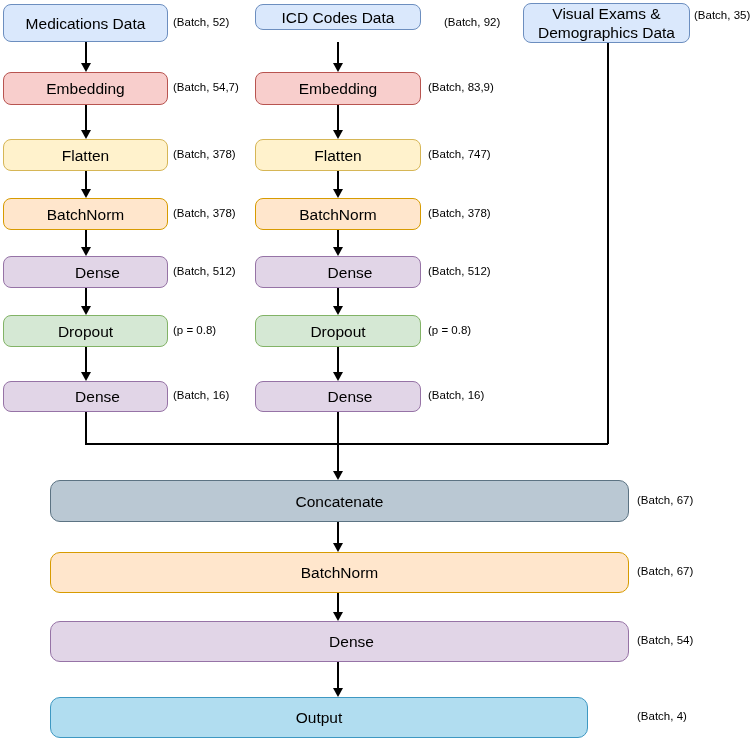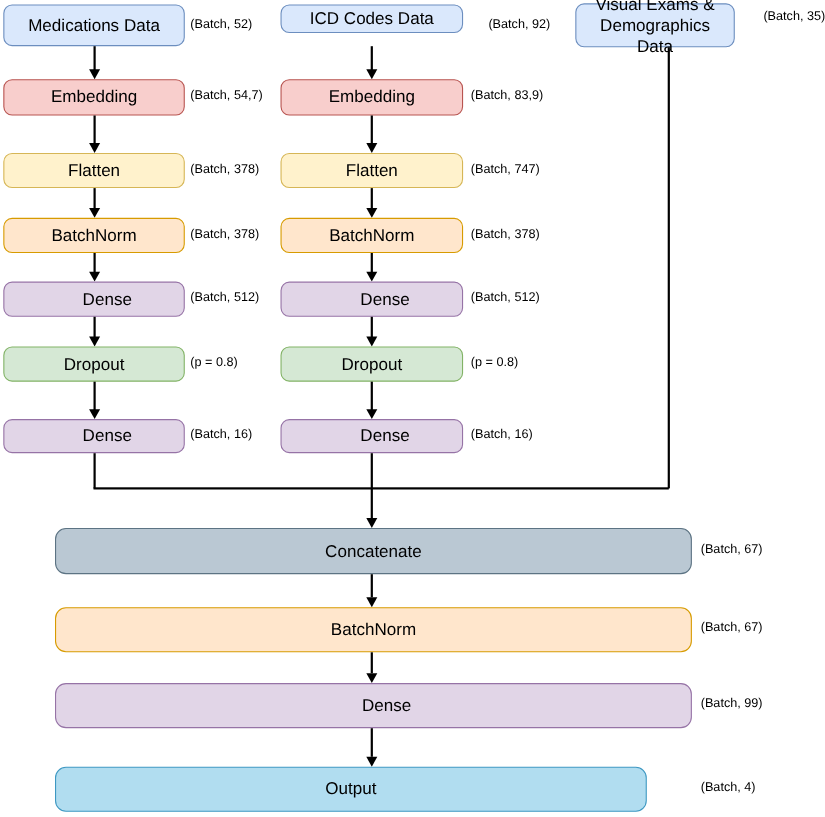--- a/index.html
+++ b/index.html
@@ -126,21 +126,21 @@
 
   <div class="node c-dropout" style="left:255px;top:315px;width:166px;height:32px">Dropout</div>
   <div class="shape-label" style="left:428px;top:324px">(p = 0.8)</div>
 
   <div class="vline" style="left:337px;top:347px;height:26px"></div>
   <div class="ah" style="left:333px;top:372px"></div>
 
   <div class="node c-dense" style="left:255px;top:381px;width:166px;height:31px">Dense</div>
   <div class="shape-label" style="left:428px;top:389px">(Batch, 16)</div>
 
-  <div class="node c-input" style="left:523px;top:3px;width:145px;height:40px">Visual Exams &amp; Demographics Data</div>
+  <div class="node c-input" style="left:523px;top:3px;width:167px;height:40px">Visual Exams &amp; Demographics Data</div>
   <div class="shape-label" style="left:694px;top:9px">(Batch, 35)</div>
 
   <div class="vline" style="left:85px;top:412px;height:32px"></div>
   <div class="hline" style="left:85px;top:443px;width:523px"></div>
   <div class="vline" style="left:607px;top:43px;height:401px"></div>
   <div class="vline" style="left:337px;top:412px;height:59px"></div>
   <div class="ah" style="left:333px;top:471px"></div>
 
   <div class="node wide c-concat" style="left:50px;top:480px;width:579px;height:42px">Concatenate</div>
   <div class="shape-label" style="left:637px;top:494px">(Batch, 67)</div>
@@ -148,21 +148,21 @@
   <div class="vline" style="left:337px;top:522px;height:21px"></div>
   <div class="ah" style="left:333px;top:543px"></div>
 
   <div class="node wide c-batchnorm" style="left:50px;top:552px;width:579px;height:41px">BatchNorm</div>
   <div class="shape-label" style="left:637px;top:565px">(Batch, 67)</div>
 
   <div class="vline" style="left:337px;top:593px;height:19px"></div>
   <div class="ah" style="left:333px;top:612px"></div>
 
   <div class="node wide c-dense" style="left:50px;top:621px;width:579px;height:41px">Dense</div>
-  <div class="shape-label" style="left:637px;top:634px">(Batch, 99)</div>
+  <div class="shape-label" style="left:637px;top:634px">(Batch, 54)</div>
 
   <div class="vline" style="left:337px;top:662px;height:26px"></div>
   <div class="ah" style="left:333px;top:688px"></div>
 
   <div class="node wide c-output" style="left:50px;top:697px;width:538px;height:41px">Output</div>
   <div class="shape-label" style="left:637px;top:710px">(Batch, 4)</div>
 
 </div>
 
 </body></html>

